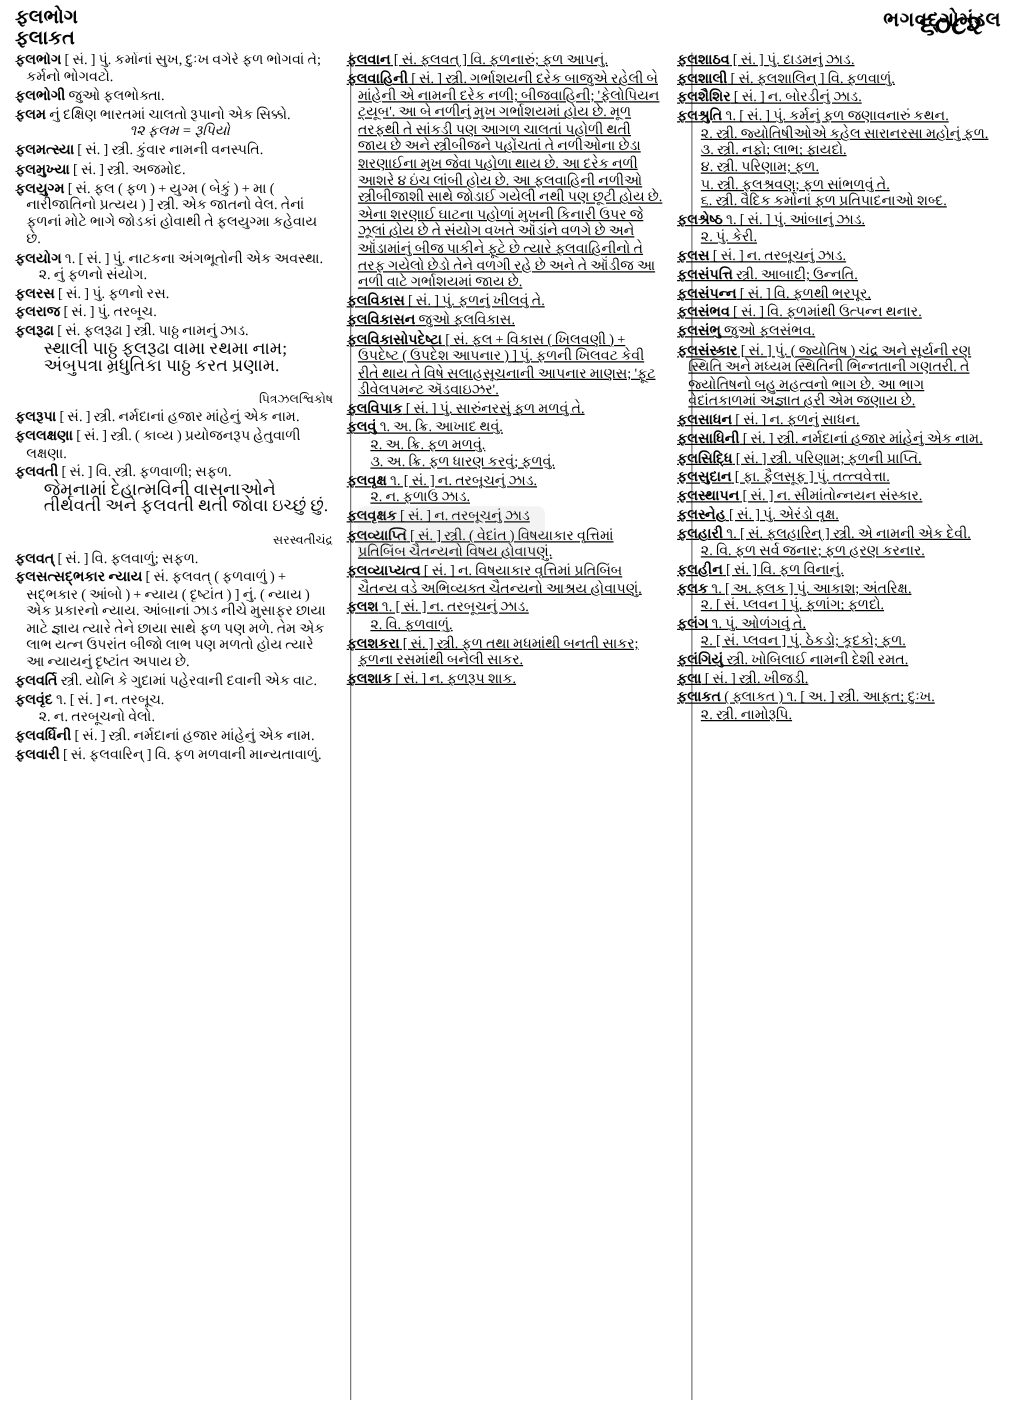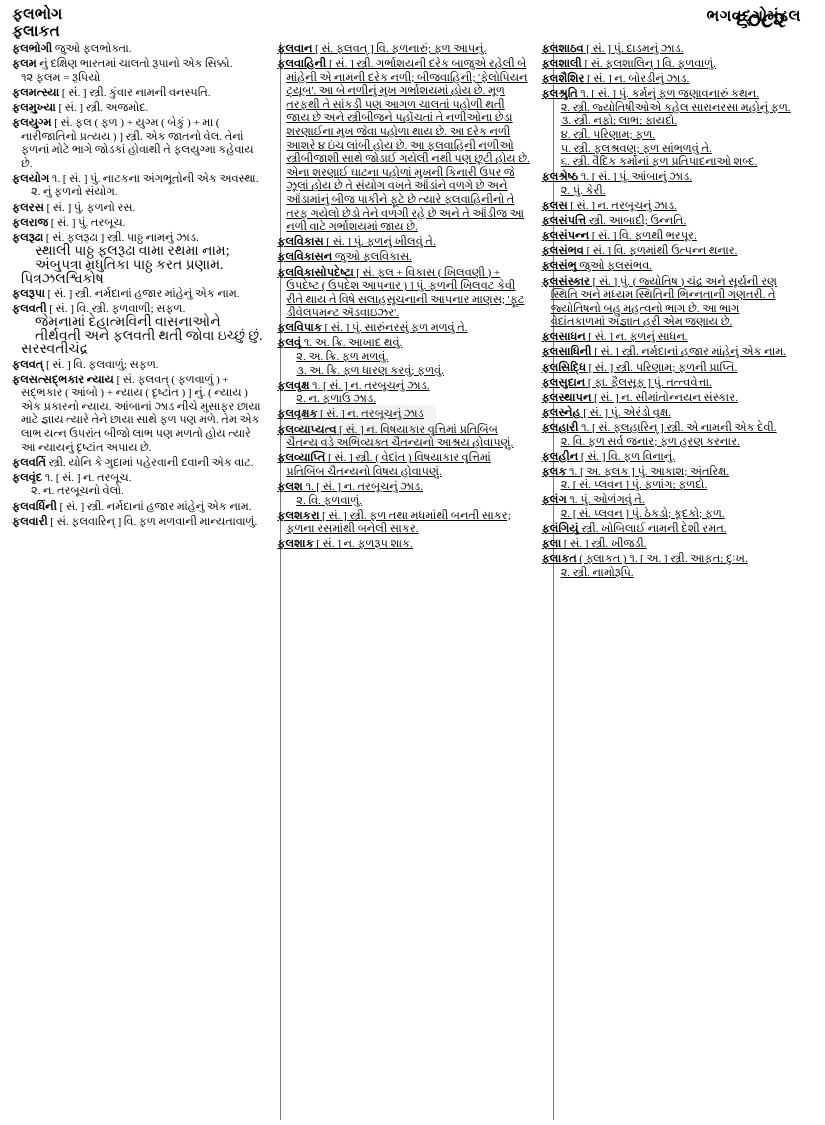--- a/index.html
+++ b/index.html
@@ -93,28 +93,32 @@
   .hw {
     font-weight: bold;
   }
   .sub {
     display: block;
     text-indent: 0;
     padding-left: 10px;
   }
   .center-line {
     display: block;
+    text-align: center;
     text-indent: 0;
     padding-left: 0;
+    font-style: italic;
   }
   .right-line {
     display: block;
+    text-align: right;
     text-indent: 0;
     padding-left: 0;
-    font-size: 14px;
+    font-size: 10px;
+    margin-top: 13px;
   }
   .indent-quote {
     display: block;
     text-indent: 0;
     padding-left: 14px;
     font-size: 14px;
   }
   .smudge {
     position: absolute;
     left: 286px;
@@ -138,50 +142,52 @@
     </div>
     <div class="hdr-center hw">ભગવદ્ગોમંડલ</div>
     <div class="hdr-right hw">૬૦૮૨</div>
   </div>
 
   <div class="columns">
     <div class="vr vr1"></div>
     <div class="vr vr2"></div>
 
     <div class="col" id="col1">
+        <p class="entry"><span class="hw">ફલભોગ</span><span> [ સં. ] પું. કર્મોનાં સુખ, દુઃખ વગેરે ફળ ભોગવાં તે; કર્મનો ભોગવટો.</span></p>
         <p class="entry"><span class="hw">ફલભોગી</span><span> જુઓ ફલભોક્તા.</span></p>
         <p class="entry"><span class="hw">ફલમ</span><span> નું દક્ષિણ ભારતમાં ચાલતો રૂપાનો એક સિક્કો.</span><span class="center-line">૧૨ ફલમ = રૂપિયો</span></p>
         <p class="entry"><span class="hw">ફલમત્સ્યા</span><span> [ સં. ] સ્ત્રી. કુંવાર નામની વનસ્પતિ.</span></p>
         <p class="entry"><span class="hw">ફલમુખ્યા</span><span> [ સં. ] સ્ત્રી. અજમોદ.</span></p>
         <p class="entry"><span class="hw">ફલયુગ્મ</span><span> [ સં. ફલ ( ફળ ) + યુગ્મ ( બેકું ) + મા ( નારીજાતિનો પ્રત્યય ) ] સ્ત્રી. એક જાતનો વેલ. તેનાં ફળનાં મોટે ભાગે જોડકાં હોવાથી તે ફલયુગ્મા કહેવાય છે.</span></p>
         <p class="entry"><span class="hw">ફલયોગ</span><span> ૧. [ સં. ] પું. નાટકના અંગભૂતોની એક અવસ્થા.</span><span class="sub">૨. નું ફળનો સંયોગ.</span></p>
         <p class="entry"><span class="hw">ફલરસ</span><span> [ સં. ] પું. ફળનો રસ.</span></p>
         <p class="entry"><span class="hw">ફલરાજ</span><span> [ સં. ] પું. તરબૂચ.</span></p>
         <p class="entry"><span class="hw">ફલરૂઢા</span><span> [ સં. ફલરૂઢા ] સ્ત્રી. પાઠ્ઠ નામનું ઝાડ.</span><span class="indent-quote">સ્થાલી પાઠ્ઠ ફલરૂઢા વામા રથમા નામ;</span><span class="indent-quote">અંબુપત્રા મ્રધુતિકા પાઠ્ઠ કરત પ્રણામ.</span><span class="right-line">પિત્રઝલશ્વિકોષ</span></p>
         <p class="entry"><span class="hw">ફલરૂપા</span><span> [ સં. ] સ્ત્રી. નર્મદાનાં હજાર માંહેનું એક નામ.</span></p>
+        <p class="entry"><span class="hw">ફલલક્ષણા</span><span> [ સં. ] સ્ત્રી. ( કાવ્ય ) પ્રયોજનરૂપ હેતુવાળી લક્ષણા.</span></p>
         <p class="entry"><span class="hw">ફલવતી</span><span> [ સં. ] વિ. સ્ત્રી. ફળવાળી; સફળ.</span><span class="indent-quote">જેમનામાં દેહાત્મવિની વાસનાઓને તીર્થવતી અને ફલવતી થતી જોવા ઇચ્છું છું.</span><span class="right-line">સરસ્વતીચંદ્ર</span></p>
         <p class="entry"><span class="hw">ફલવત્</span><span> [ સં. ] વિ. ફલવાળું; સફળ.</span></p>
         <p class="entry"><span class="hw">ફલસત્સદ્ભકાર ન્યાય</span><span> [ સં. ફલવત્ ( ફળવાળું ) + સદ્ભકાર ( આંબો ) + ન્યાય ( દૃષ્ટાંત ) ] નું. ( ન્યાય ) એક પ્રકારનો ન્યાય. આંબાનાં ઝાડ નીચે મુસાફર છાયા માટે જ્ઞાય ત્યારે તેને છાયા સાથે ફળ પણ મળે. તેમ એક લાભ યત્ન ઉપરાંત બીજો લાભ પણ મળતો હોય ત્યારે આ ન્યાયનું દૃષ્ટાંત અપાય છે.</span></p>
         <p class="entry"><span class="hw">ફલવર્તિ</span><span> સ્ત્રી. યોનિ કે ગુદામાં પહેરવાની દવાની એક વાટ.</span></p>
         <p class="entry"><span class="hw">ફલવૃંદ</span><span> ૧. [ સં. ] ન. તરબૂચ.</span><span class="sub">૨. ન. તરબૂચનો વેલો.</span></p>
         <p class="entry"><span class="hw">ફલવર્ધિની</span><span> [ સં. ] સ્ત્રી. નર્મદાનાં હજાર માંહેનું એક નામ.</span></p>
         <p class="entry"><span class="hw">ફલવારી</span><span> [ સં. ફલવારિન્ ] વિ. ફળ મળવાની માન્યતાવાળું.</span></p>
       </div>
     <div class="col" id="col2">
         <p class="entry"><span class="hw">ફલવાન</span><span> [ સં. ફલવત્ ] વિ. ફળનારું; ફળ આપનું.</span></p>
         <p class="entry"><span class="hw">ફલવાહિની</span><span> [ સં. ] સ્ત્રી. ગર્ભાશયની દરેક બાજુએ રહેલી બે માંહેની એ નામની દરેક નળી; બીજવાહિની; 'ફેલોપિયન ટ્યૂબ'. આ બે નળીનું મુખ ગર્ભાશયમાં હોય છે. મૂળ તરફથી તે સાંકડી પણ આગળ ચાલતાં પહોળી થતી જાય છે અને સ્ત્રીબીજને પહોંચતાં તે નળીઓના છેડા શરણાઈના મુખ જેવા પહોળા થાય છે. આ દરેક નળી આશરે ૪ ઇંચ લાંબી હોય છે. આ ફલવાહિની નળીઓ સ્ત્રીબીજાશી સાથે જોડાઈ ગયેલી નથી પણ છૂટી હોય છે. એના શરણાઈ ઘાટના પહોળાં મુખની કિનારી ઉપર જે ઝૂલાં હોય છે તે સંયોગ વખતે ઑંડાંને વળગે છે અને ઑંડામાંનું બીજ પાકીને ફૂટે છે ત્યારે ફલવાહિનીનો તે તરફ ગયેલો છેડો તેને વળગી રહે છે અને તે ઑંડીજ આ નળી વાટે ગર્ભાશયમાં જાય છે.</span></p>
         <p class="entry"><span class="hw">ફલવિકાસ</span><span> [ સં. ] પું. ફળનું ખીલવું તે.</span></p>
         <p class="entry"><span class="hw">ફલવિકાસન</span><span> જુઓ ફલવિકાસ.</span></p>
         <p class="entry"><span class="hw">ફલવિકાસોપદેષ્ટા</span><span> [ સં. ફલ + વિકાસ ( ખિલવણી ) + ઉપદેષ્ટ ( ઉપદેશ આપનાર ) ] પું. ફળની ખિલવટ કેવી રીતે થાય તે વિષે સલાહસૂચનાની આપનાર માણસ; 'ફૂટ ડીવેલપમન્ટ ઍડવાઇઝર'.</span></p>
         <p class="entry"><span class="hw">ફલવિપાક</span><span> [ સં. ] પું. સારુંનરસું ફળ મળવું તે.</span></p>
         <p class="entry"><span class="hw">ફલવું</span><span> ૧. અ. ક્રિ. આખાદ થવું.</span><span class="sub">૨. અ. ક્રિ. ફળ મળવું.</span><span class="sub">૩. અ. ક્રિ. ફળ ધારણ કરવું; ફળવું.</span></p>
         <p class="entry"><span class="hw">ફલવૃક્ષ</span><span> ૧. [ સં. ] ન. તરબૂચનું ઝાડ.</span><span class="sub">૨. ન. ફળાઉ ઝાડ.</span></p>
         <p class="entry"><span class="hw">ફલવૃક્ષક</span><span> [ સં. ] ન. તરબૂચનું ઝાડ</span></p>
+        <p class="entry"><span class="hw">ફલવ્યાપ્તિ</span><span> [ સં. ] સ્ત્રી. ( વેદાંત ) વિષયાકાર વૃત્તિમાં પ્રતિબિંબ ચૈતન્યનો વિષય હોવાપણું.</span></p>
         <p class="entry"><span class="hw">ફલવ્યાપ્યત્વ</span><span> [ સં. ] ન. વિષયાકાર વૃત્તિમાં પ્રતિબિંબ ચૈતન્ય વડે અભિવ્યક્ત ચૈતન્યનો આશ્રય હોવાપણું.</span></p>
-        <p class="entry"><span class="hw">ફલવ્યાપ્તિ</span><span> [ સં. ] સ્ત્રી. ( વેદાંત ) વિષયાકાર વૃત્તિમાં પ્રતિબિંબ ચૈતન્યનો વિષય હોવાપણું.</span></p>
         <p class="entry"><span class="hw">ફલશ</span><span> ૧. [ સં. ] ન. તરબૂચનું ઝાડ.</span><span class="sub">૨. વિ. ફળવાળું.</span></p>
         <p class="entry"><span class="hw">ફલશકરા</span><span> [ સં. ] સ્ત્રી. ફળ તથા મધમાંથી બનતી સાકર; ફળના રસમાંથી બનેલી સાકર.</span></p>
         <p class="entry"><span class="hw">ફલશાક</span><span> [ સં. ] ન. ફળરૂપ શાક.</span></p>
       </div>
     <div class="col" id="col3">
         <p class="entry"><span class="hw">ફલશાઠવ</span><span> [ સં. ] પું. દાડમનું ઝાડ.</span></p>
         <p class="entry"><span class="hw">ફલશાલી</span><span> [ સં. ફલશાલિન્ ] વિ. ફળવાળું.</span></p>
         <p class="entry"><span class="hw">ફલશૈશિર</span><span> [ સં. ] ન. બોરડીનું ઝાડ.</span></p>
         <p class="entry"><span class="hw">ફલશ્રુતિ</span><span> ૧. [ સં. ] પું. કર્મનું ફળ જણાવનારું કથન.</span><span class="sub">૨. સ્ત્રી. જ્યોતિષીઓએ કહેલ સારાનરસા મહોનું ફળ.</span><span class="sub">૩. સ્ત્રી. નફો; લાભ; ફાયદો.</span><span class="sub">૪. સ્ત્રી. પરિણામ; ફળ.</span><span class="sub">૫. સ્ત્રી. ફલશ્રવણ; ફળ સાંભળવું તે.</span><span class="sub">૬. સ્ત્રી. વૈદિક કર્મોનાં ફળ પ્રતિપાદનાઓ શબ્દ.</span></p>
         <p class="entry"><span class="hw">ફલશ્રેષ્ઠ</span><span> ૧. [ સં. ] પું. આંબાનું ઝાડ.</span><span class="sub">૨. પું. કેરી.</span></p>

